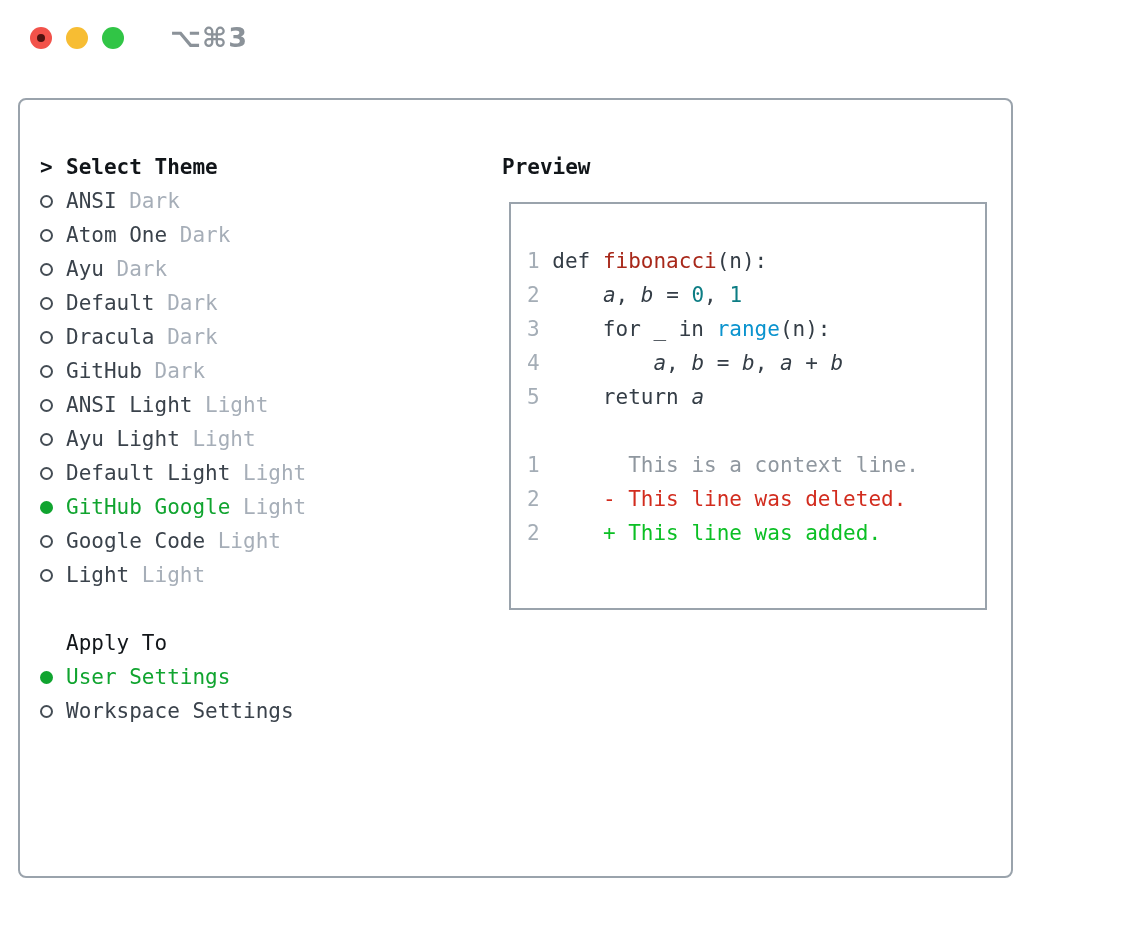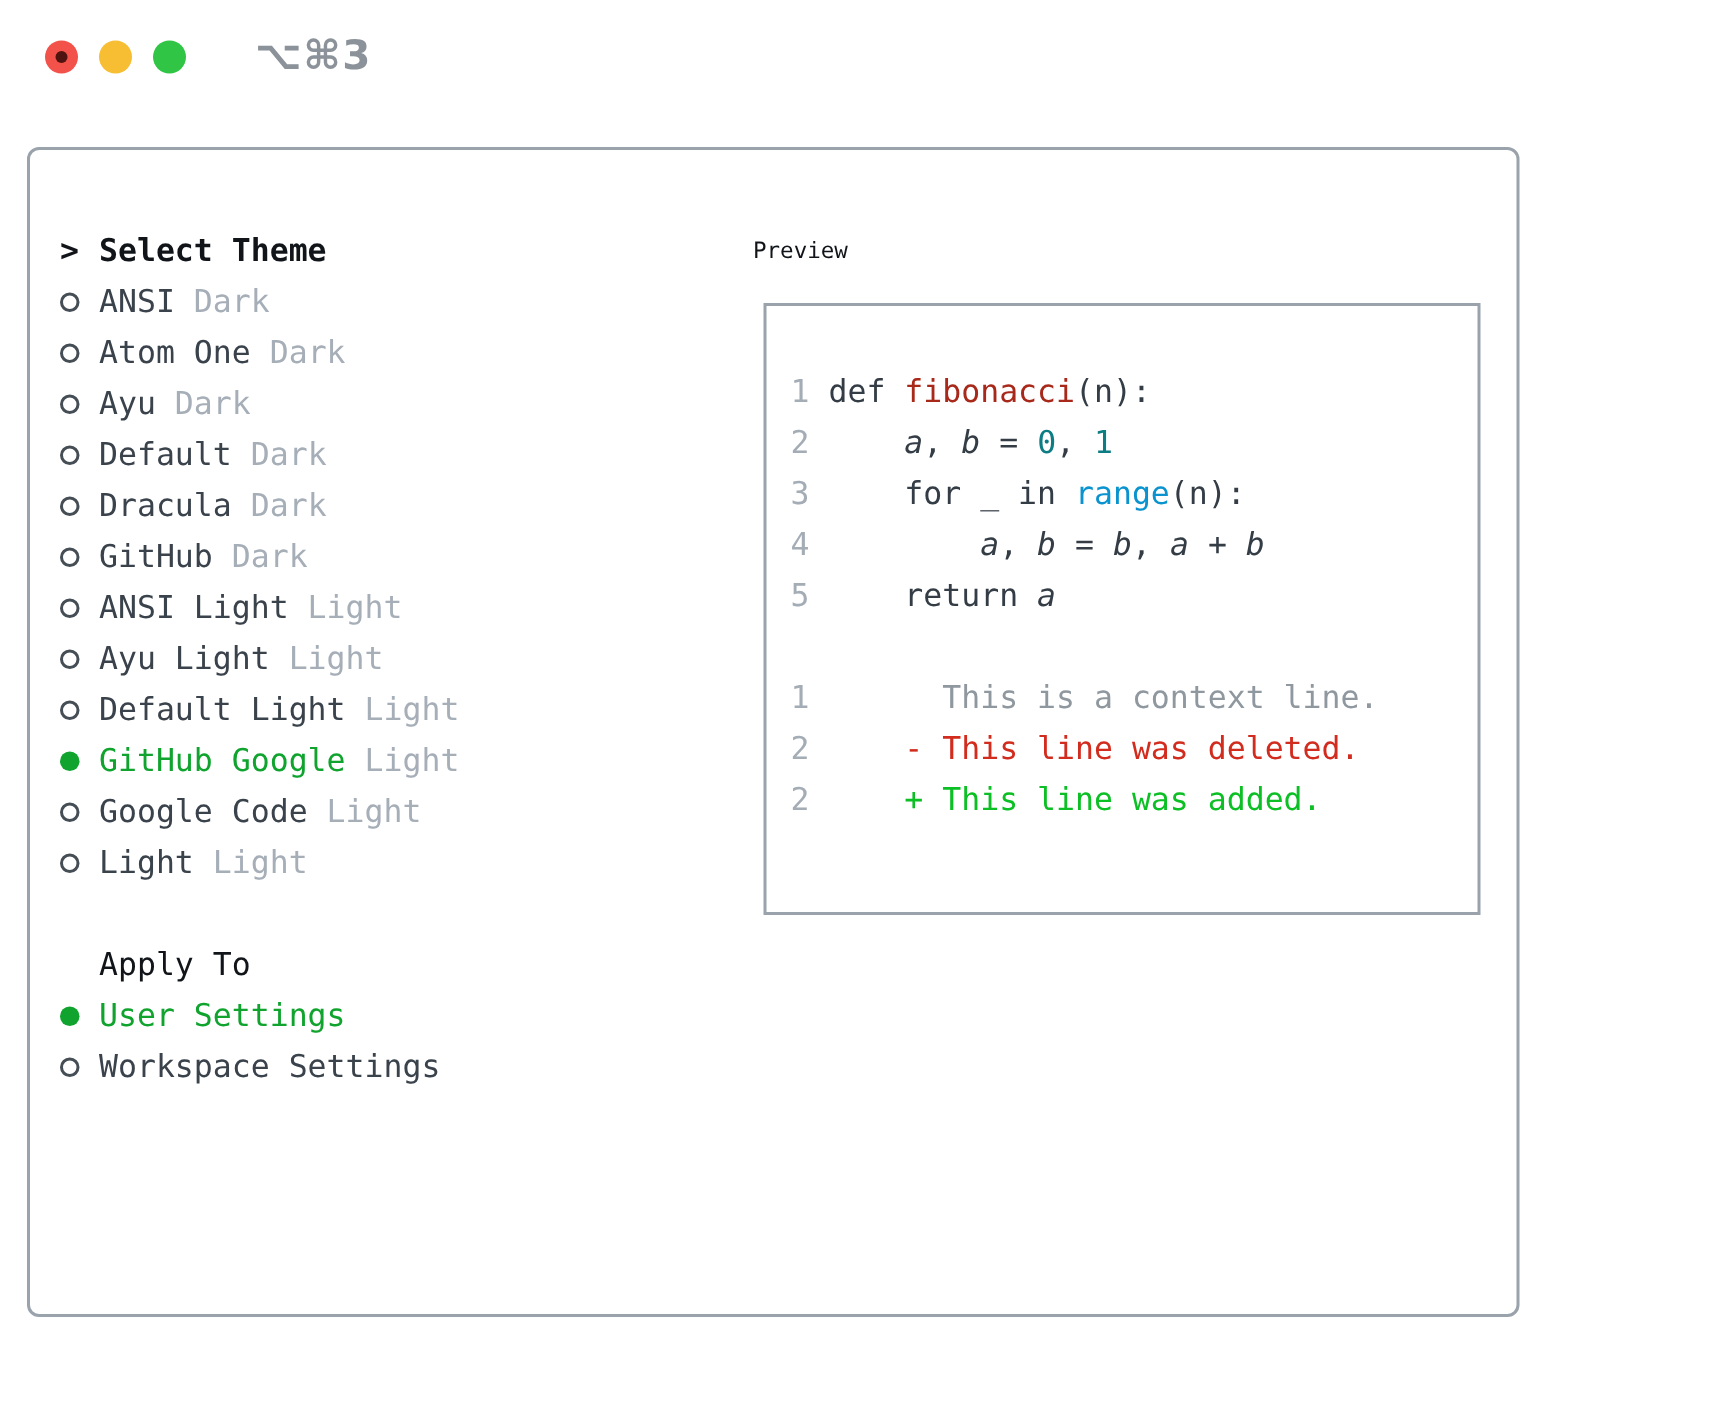--- a/index.html
+++ b/index.html
@@ -37,21 +37,21 @@
   .circle.outline{border:2px solid var(--c-bullet);}
   .circle.filled{background:var(--c-selected);}
   .item-name{color:var(--c-item);}
   .item-name.selected{color:var(--c-selected);}
   .variant{color:var(--c-variant);}
   .spacer{height:34px;}
   .hint{height:34px;line-height:34px;color:var(--c-hint);white-space:pre;}
   
   .preview-label{
     position:absolute;left:482px;top:50px;height:34px;line-height:34px;
-    font-size:15px;font-weight:normal;color:var(--c-header);
+    font-size:21px;font-weight:bold;color:var(--c-header);
   }
   .preview-box{
     position:absolute;left:489px;top:102px;width:478px;height:408px;
     border:2px solid var(--c-border);box-sizing:border-box;background:#fff;
   }
   .code{margin:0;padding:40px 4px 0 16px;font-size:21px;line-height:34px;}
   .code-line{height:34px;white-space:pre;}
   .lineno{color:var(--c-lineno);}
   .tk-text{color:var(--c-text);}
   .tk-func{color:var(--c-func);}

